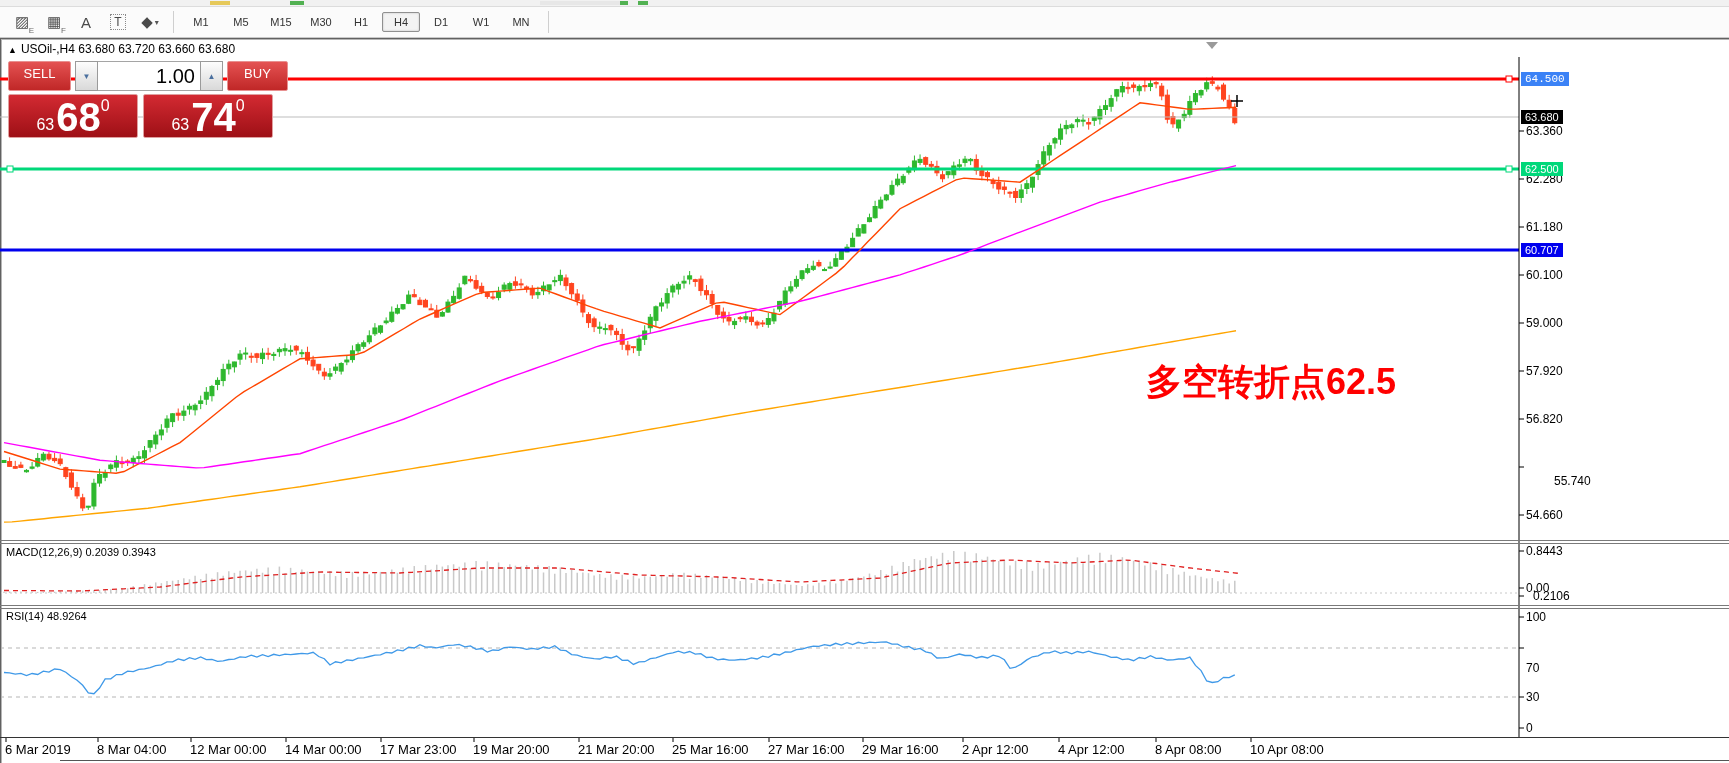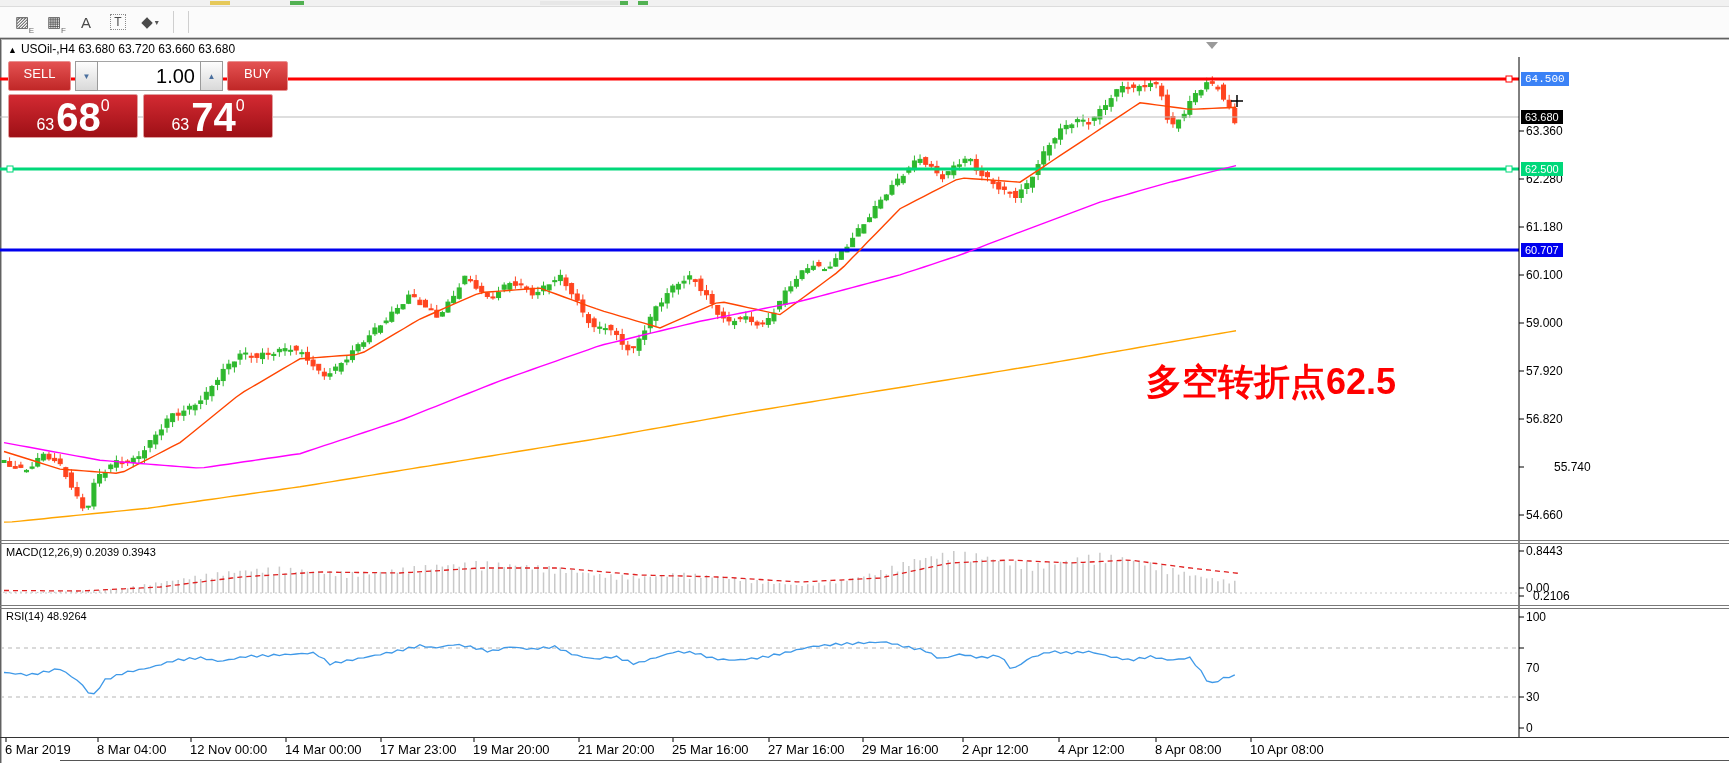--- a/index.html
+++ b/index.html
@@ -76,20 +76,31 @@
       </div>
       <div class="tool-icon boxed">
         <span class="g">T</span>
       </div>
       <div class="tool-icon">
         <span class="g">◆</span>
         <span class="caret">▾</span>
       </div>
     </div>
   <div class="vsep"></div>
+  <div id="tf-group" style="display:flex;">
+      <div class="tf-btn">M1</div>
+      <div class="tf-btn">M5</div>
+      <div class="tf-btn">M15</div>
+      <div class="tf-btn">M30</div>
+      <div class="tf-btn">H1</div>
+      <div class="tf-btn active">H4</div>
+      <div class="tf-btn">D1</div>
+      <div class="tf-btn">W1</div>
+      <div class="tf-btn">MN</div>
+    </div>
   <div class="vsep"></div>
 </div>
 
 <div id="chart-window"></div>
 
 <svg id="chart-svg" viewBox="0 0 1729 763">
   <defs>
     <clipPath id="clip-main">
         <rect x="1" y="57" width="1517" height="483"></rect>
       </clipPath>
@@ -871,36 +882,36 @@
 <div id="macd-label">MACD(12,26,9) 0.2039 0.3943</div>
 <div id="rsi-label">RSI(14) 48.9264</div>
 
 <div class="ax-label" style="top: 131px;">63.360</div>
 <div class="ax-label" style="top: 179px;">62.280</div>
 <div class="ax-label" style="top: 227px;">61.180</div>
 <div class="ax-label" style="top: 275px;">60.100</div>
 <div class="ax-label" style="top: 323px;">59.000</div>
 <div class="ax-label" style="top: 371px;">57.920</div>
 <div class="ax-label" style="top: 419px;">56.820</div>
-<div class="ax-label" style="top: 467px; padding-left: 28px;">55.740</div>
+<div class="ax-label" style="top: 481px; padding-left: 28px;">55.740</div>
 <div class="ax-label" style="top: 515px;">54.660</div>
 <div class="badge" style="top: 79px; background: #3b82f6; font-family: Liberation Mono, monospace;">64.500</div>
 <div class="badge" style="top: 117px; background: rgb(0, 0, 0);">63.680</div>
 <div class="badge" style="top: 169px; background: rgb(0, 216, 122);">62.500</div>
 <div class="badge" style="top: 250px; background: rgb(0, 0, 238);">60.707</div>
 <div class="ax-label" style="top: 551px; left: 1526px;">0.8443</div>
 <div class="ax-label" style="top: 588px; left: 1526px;">0.00</div>
 <div class="ax-label" style="top: 596px; left: 1533px;">0.2106</div>
 <div class="ax-label" style="top: 617px;">100</div>
 <div class="ax-label" style="top: 668px;">70</div>
 <div class="ax-label" style="top: 697px;">30</div>
 <div class="ax-label" style="top: 728px;">0</div>
 <div class="time-label" style="left: 5px;">6 Mar 2019</div>
 <div class="time-label" style="left: 97px;">8 Mar 04:00</div>
-<div class="time-label" style="left: 190px;">12 Nov 00:00</div>
+<div class="time-label" style="left: 190px;">12 Mar 00:00</div>
 <div class="time-label" style="left: 285px;">14 Mar 00:00</div>
 <div class="time-label" style="left: 380px;">17 Mar 23:00</div>
 <div class="time-label" style="left: 473px;">19 Mar 20:00</div>
 <div class="time-label" style="left: 578px;">21 Mar 20:00</div>
 <div class="time-label" style="left: 672px;">25 Mar 16:00</div>
 <div class="time-label" style="left: 768px;">27 Mar 16:00</div>
 <div class="time-label" style="left: 862px;">29 Mar 16:00</div>
 <div class="time-label" style="left: 962px;">2 Apr 12:00</div>
 <div class="time-label" style="left: 1058px;">4 Apr 12:00</div>
 <div class="time-label" style="left: 1155px;">8 Apr 08:00</div>

